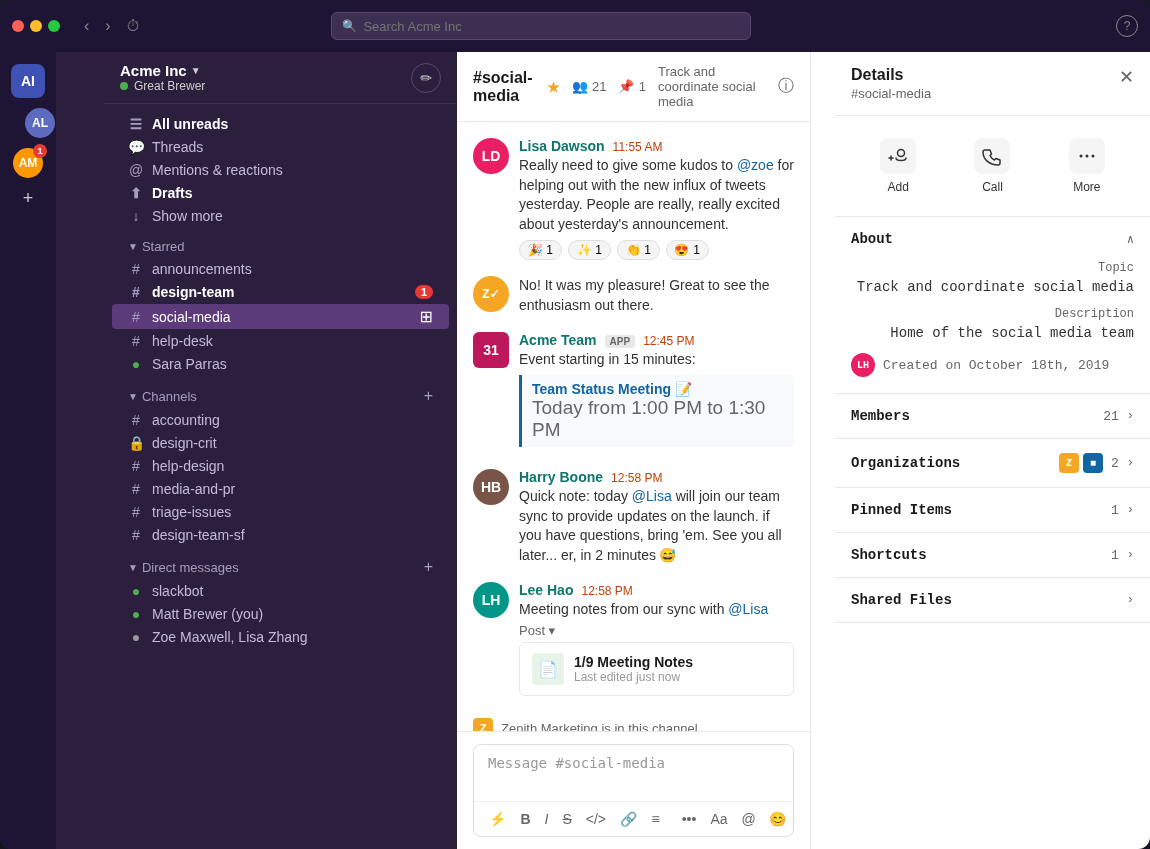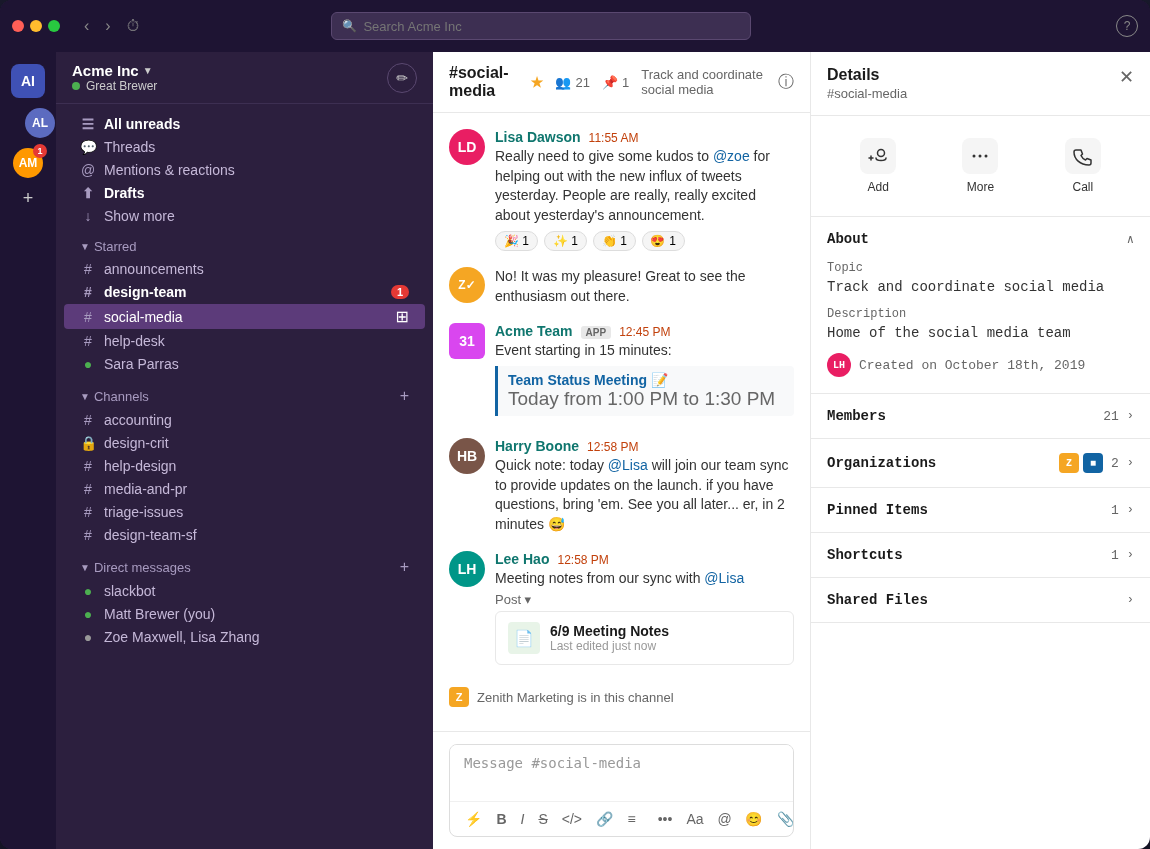--- a/index.html
+++ b/index.html
@@ -190,20 +190,21 @@
     .toolbar-sep { width: 1px; height: 18px; background: #e0e0e0; margin: 0 2px; }
 
     
     .details-panel {
       width: 340px;
       background: #fff;
       border-left: 1px solid #e8e8e8;
       display: flex;
       flex-direction: column;
       flex-shrink: 0;
+      padding-left: 24px;
     }
     .details-header {
       padding: 14px 16px;
       border-bottom: 1px solid #e8e8e8;
       display: flex;
       align-items: flex-start;
       justify-content: space-between;
     }
     .details-title { font-weight: 700; font-size: 16px; color: #1a1a1a; }
     .details-subtitle { color: #666; font-size: 13px; margin-top: 2px; }
@@ -240,21 +241,21 @@
       padding: 14px 16px;
       cursor: pointer;
       justify-content: space-between;
     }
     .detail-section-title { font-weight: 600; font-size: 14px; color: #1a1a1a; }
     .detail-section-right { display: flex; align-items: center; gap: 8px; color: #666; }
     .detail-count { font-size: 13px; color: #666; }
     .detail-chevron { font-size: 12px; color: #666; }
 
     .about-content { padding: 0 16px 16px; }
-    .about-field { margin-bottom: 12px; }
+    .about-field { margin-bottom: 12px; text-align: right; }
     .about-field-label { font-size: 12px; color: #666; margin-bottom: 4px; }
     .about-field-value { font-size: 14px; color: #333; }
 
     .about-creator { display: flex; align-items: center; gap: 8px; font-size: 13px; color: #666; }
     .creator-avatar { width: 24px; height: 24px; border-radius: 50%; background: #e91e63; display: flex; align-items: center; justify-content: center; color: #fff; font-size: 10px; font-weight: 700; }
 
     .org-avatars { display: flex; gap: 4px; }
     .org-avatar { width: 20px; height: 20px; border-radius: 4px; display: flex; align-items: center; justify-content: center; color: #fff; font-size: 10px; font-weight: 700; }
 
     
@@ -268,20 +269,21 @@
       padding: 12px 0;
       gap: 10px;
       flex-shrink: 0;
     }
     .sidebar-main {
       flex: 1;
       background: #2c1f3e;
       display: flex;
       flex-direction: column;
       overflow: hidden;
+      margin-left: 48px;
     }
   </style>
 </head>
 <body>
 
 <div class="app-window">
 
   <div class="title-bar">
     <div class="traffic-lights">
       <div class="tl tl-red"></div>
@@ -472,21 +474,21 @@
         <div class="message">
           <div class="msg-avatar" style="background:#f5a623; font-size:12px;">Z✓</div>
           <div class="msg-content">
             <div class="msg-text">
               No! It was my pleasure! Great to see the enthusiasm out there.
             </div>
           </div>
         </div>
 
         <div class="message">
-          <div class="msg-avatar" style="background:#d946ef; border-radius:6px;">31</div>
+          <div class="msg-avatar" style="background:#be185d; border-radius:6px;">31</div>
           <div class="msg-content">
             <div class="msg-header">
               <span class="msg-author">Acme Team</span>
               <span class="msg-badge">APP</span>
               <span class="msg-time">12:45 PM</span>
             </div>
             <div class="msg-text">Event starting in 15 minutes:</div>
             <div class="msg-quote">
               <div class="msg-quote-title">Team Status Meeting 📝</div>
               <div class="msg-quote-sub">Today from 1:00 PM to 1:30 PM</div>
@@ -514,21 +516,21 @@
               <span class="msg-author">Lee Hao</span>
               <span class="msg-time">12:58 PM</span>
             </div>
             <div class="msg-text">
               Meeting notes from our sync with <span class="msg-mention">@Lisa</span>
             </div>
             <div style="margin-top:4px; font-size:13px; color:#666;">Post ▾</div>
             <div class="post-block">
               <div class="post-icon">📄</div>
               <div class="post-info">
-                <div class="post-title">6/9 Meeting Notes</div>
+                <div class="post-title">1/9 Meeting Notes</div>
                 <div class="post-sub">Last edited just now</div>
               </div>
             </div>
           </div>
         </div>
 
         <div class="zenith-notice">
           <div class="zenith-z">Z</div>
           <span>Zenith Marketing is in this channel</span>
         </div>
@@ -571,34 +573,34 @@
             <svg width="20" height="20" viewBox="0 0 20 20" fill="none">
               <path d="M13 10.5a3.5 3.5 0 100-7 3.5 3.5 0 000 7zM8 12c0 1.5 2.2 2.5 5 2.5s5-1 5-2.5" stroke="#333" stroke-width="1.5" stroke-linecap="round"></path>
               <path d="M3 10v4M1 12h4" stroke="#333" stroke-width="1.5" stroke-linecap="round"></path>
             </svg>
           </div>
           <span class="action-label">Add</span>
         </div>
         <div class="action-btn">
           <div class="action-icon">
             <svg width="20" height="20" viewBox="0 0 20 20" fill="none">
+              <path d="M5 4h3l1.5 4L8 9.5a9 9 0 004.5 4.5L14 12.5l4 1.5v3c0 1-1 2-2 2C7 19 1 13 1 6c0-1 1-2 2-2h2z" stroke="#333" stroke-width="1.5" stroke-linecap="round" stroke-linejoin="round"></path>
+            </svg>
+          </div>
+          <span class="action-label">Call</span>
+        </div>
+        <div class="action-btn">
+          <div class="action-icon">
+            <svg width="20" height="20" viewBox="0 0 20 20" fill="none">
               <circle cx="4" cy="10" r="1.5" fill="#333"></circle>
               <circle cx="10" cy="10" r="1.5" fill="#333"></circle>
               <circle cx="16" cy="10" r="1.5" fill="#333"></circle>
             </svg>
           </div>
           <span class="action-label">More</span>
-        </div>
-        <div class="action-btn">
-          <div class="action-icon">
-            <svg width="20" height="20" viewBox="0 0 20 20" fill="none">
-              <path d="M5 4h3l1.5 4L8 9.5a9 9 0 004.5 4.5L14 12.5l4 1.5v3c0 1-1 2-2 2C7 19 1 13 1 6c0-1 1-2 2-2h2z" stroke="#333" stroke-width="1.5" stroke-linecap="round" stroke-linejoin="round"></path>
-            </svg>
-          </div>
-          <span class="action-label">Call</span>
         </div>
       </div>
 
       <div class="details-sections">
 
         <div class="detail-section">
           <div class="detail-section-header">
             <span class="detail-section-title">About</span>
             <span class="detail-chevron">∧</span>
           </div>

